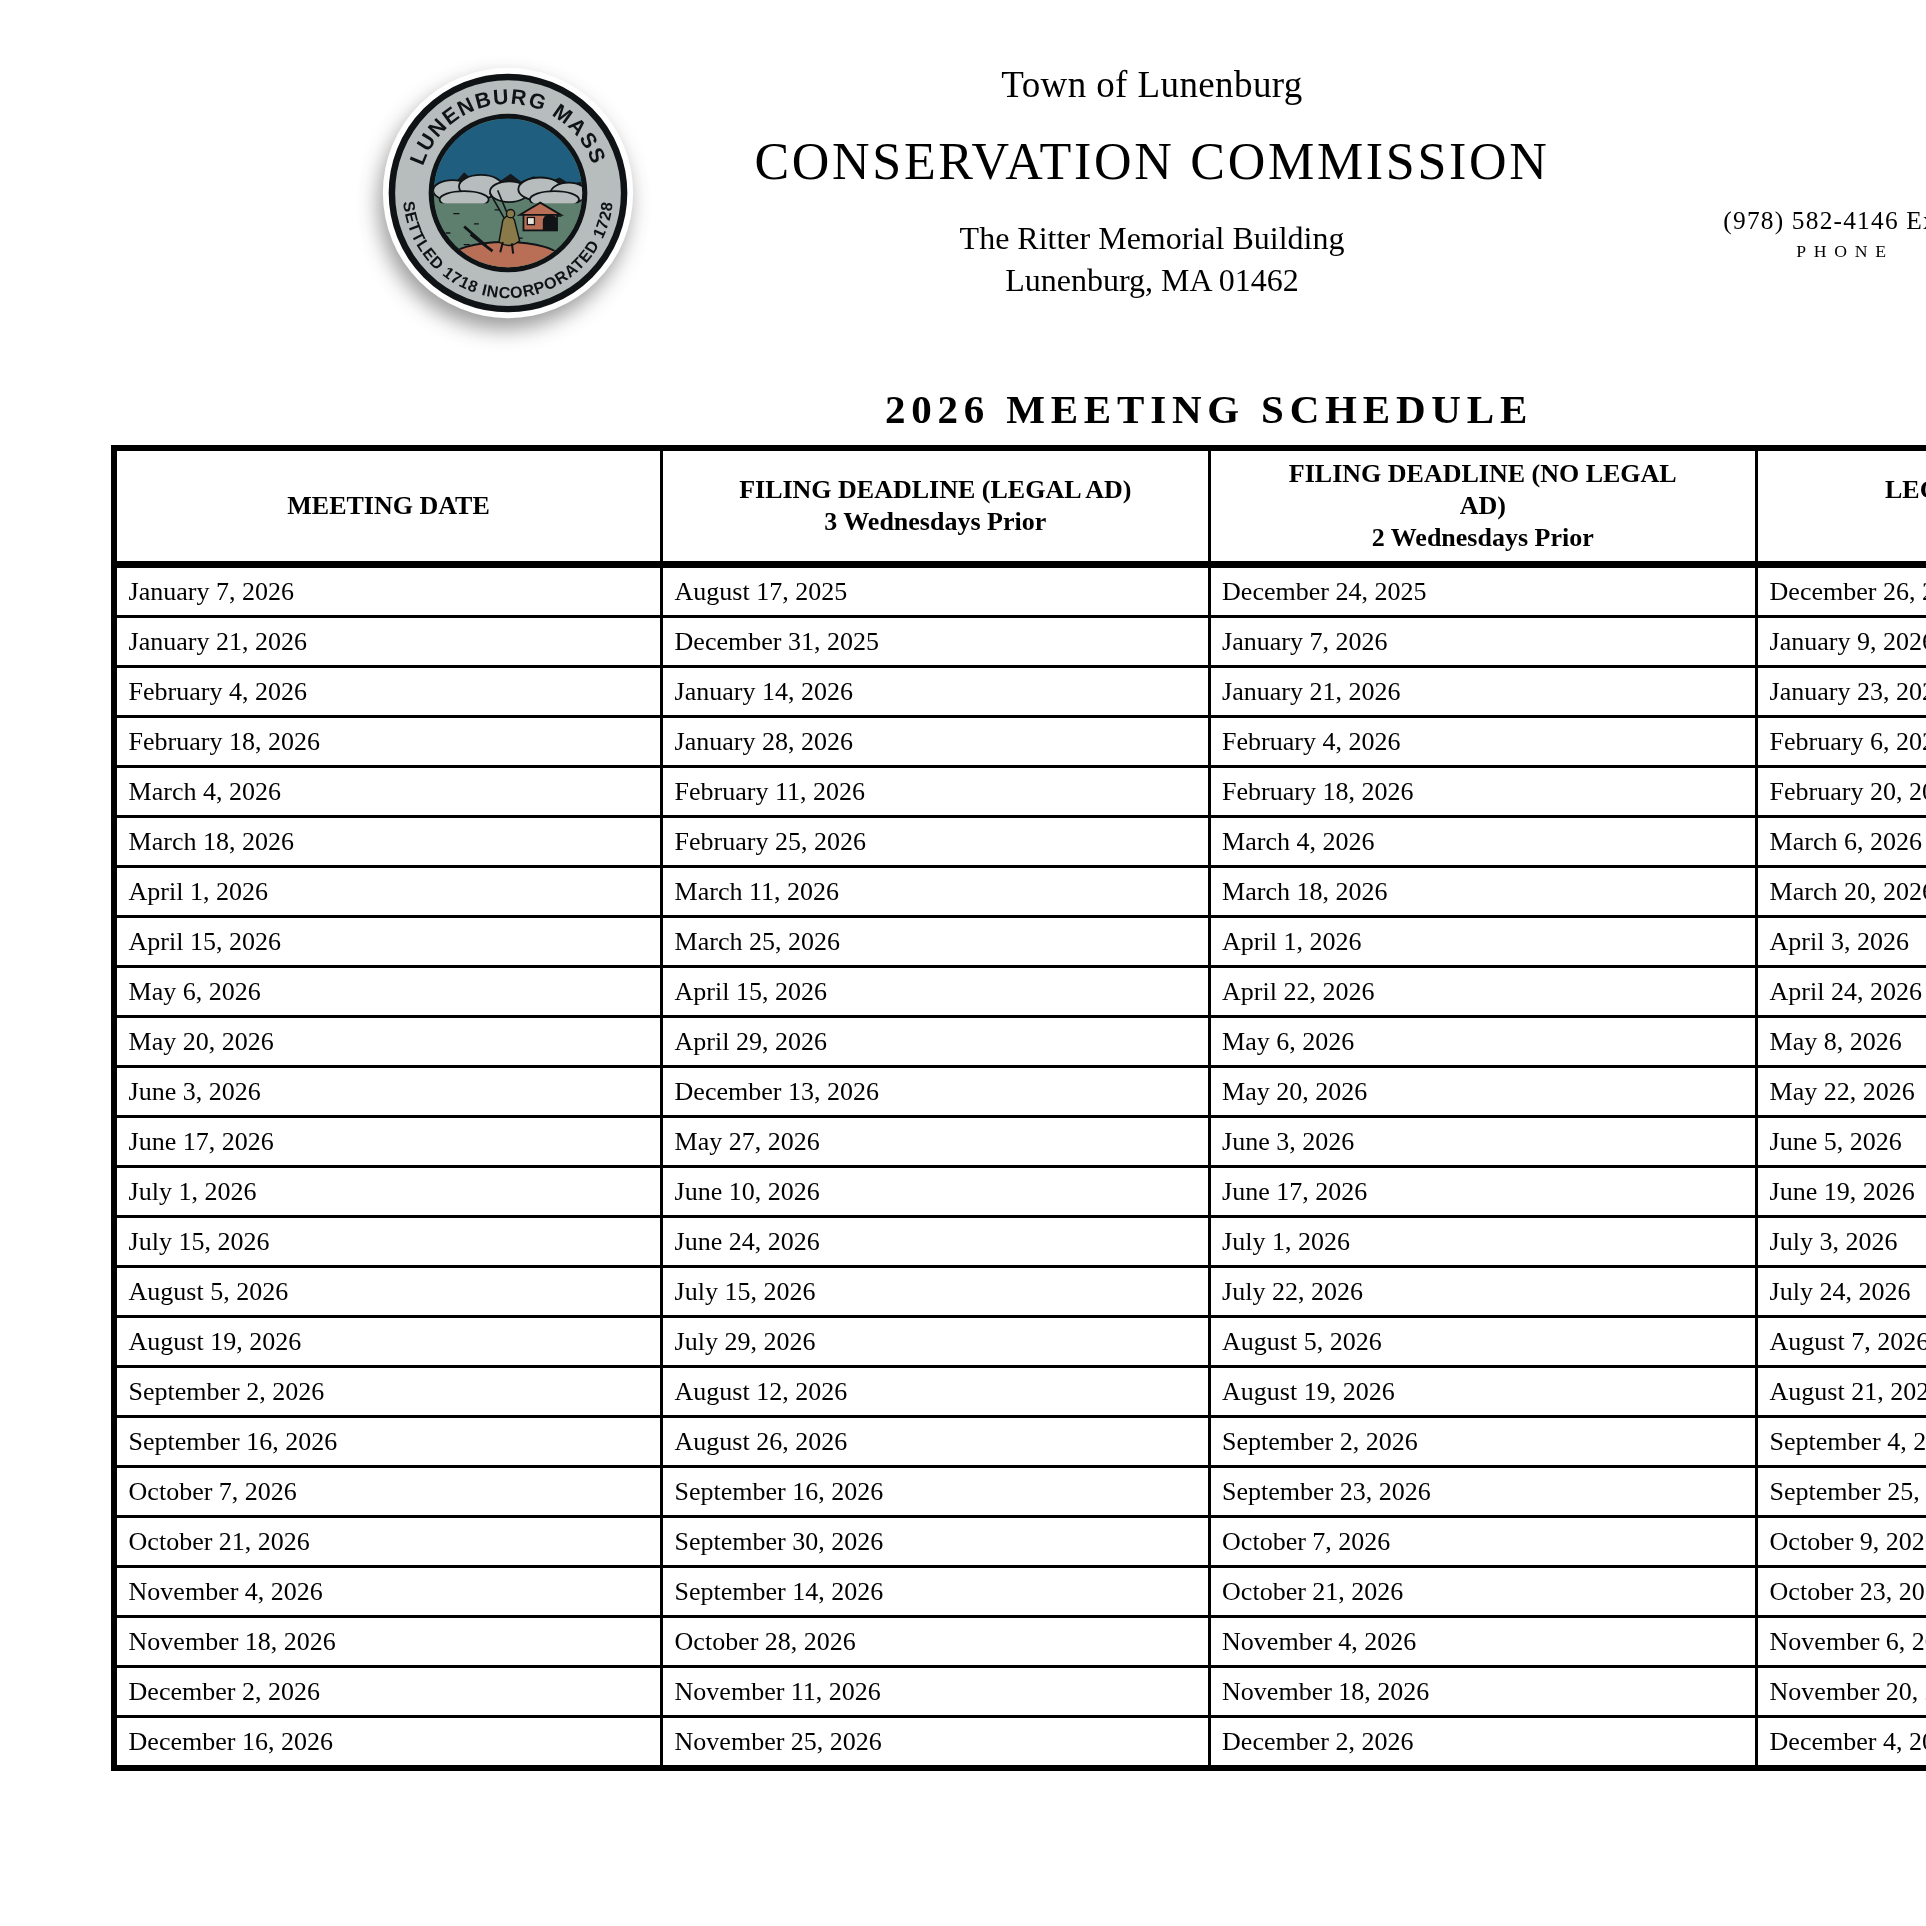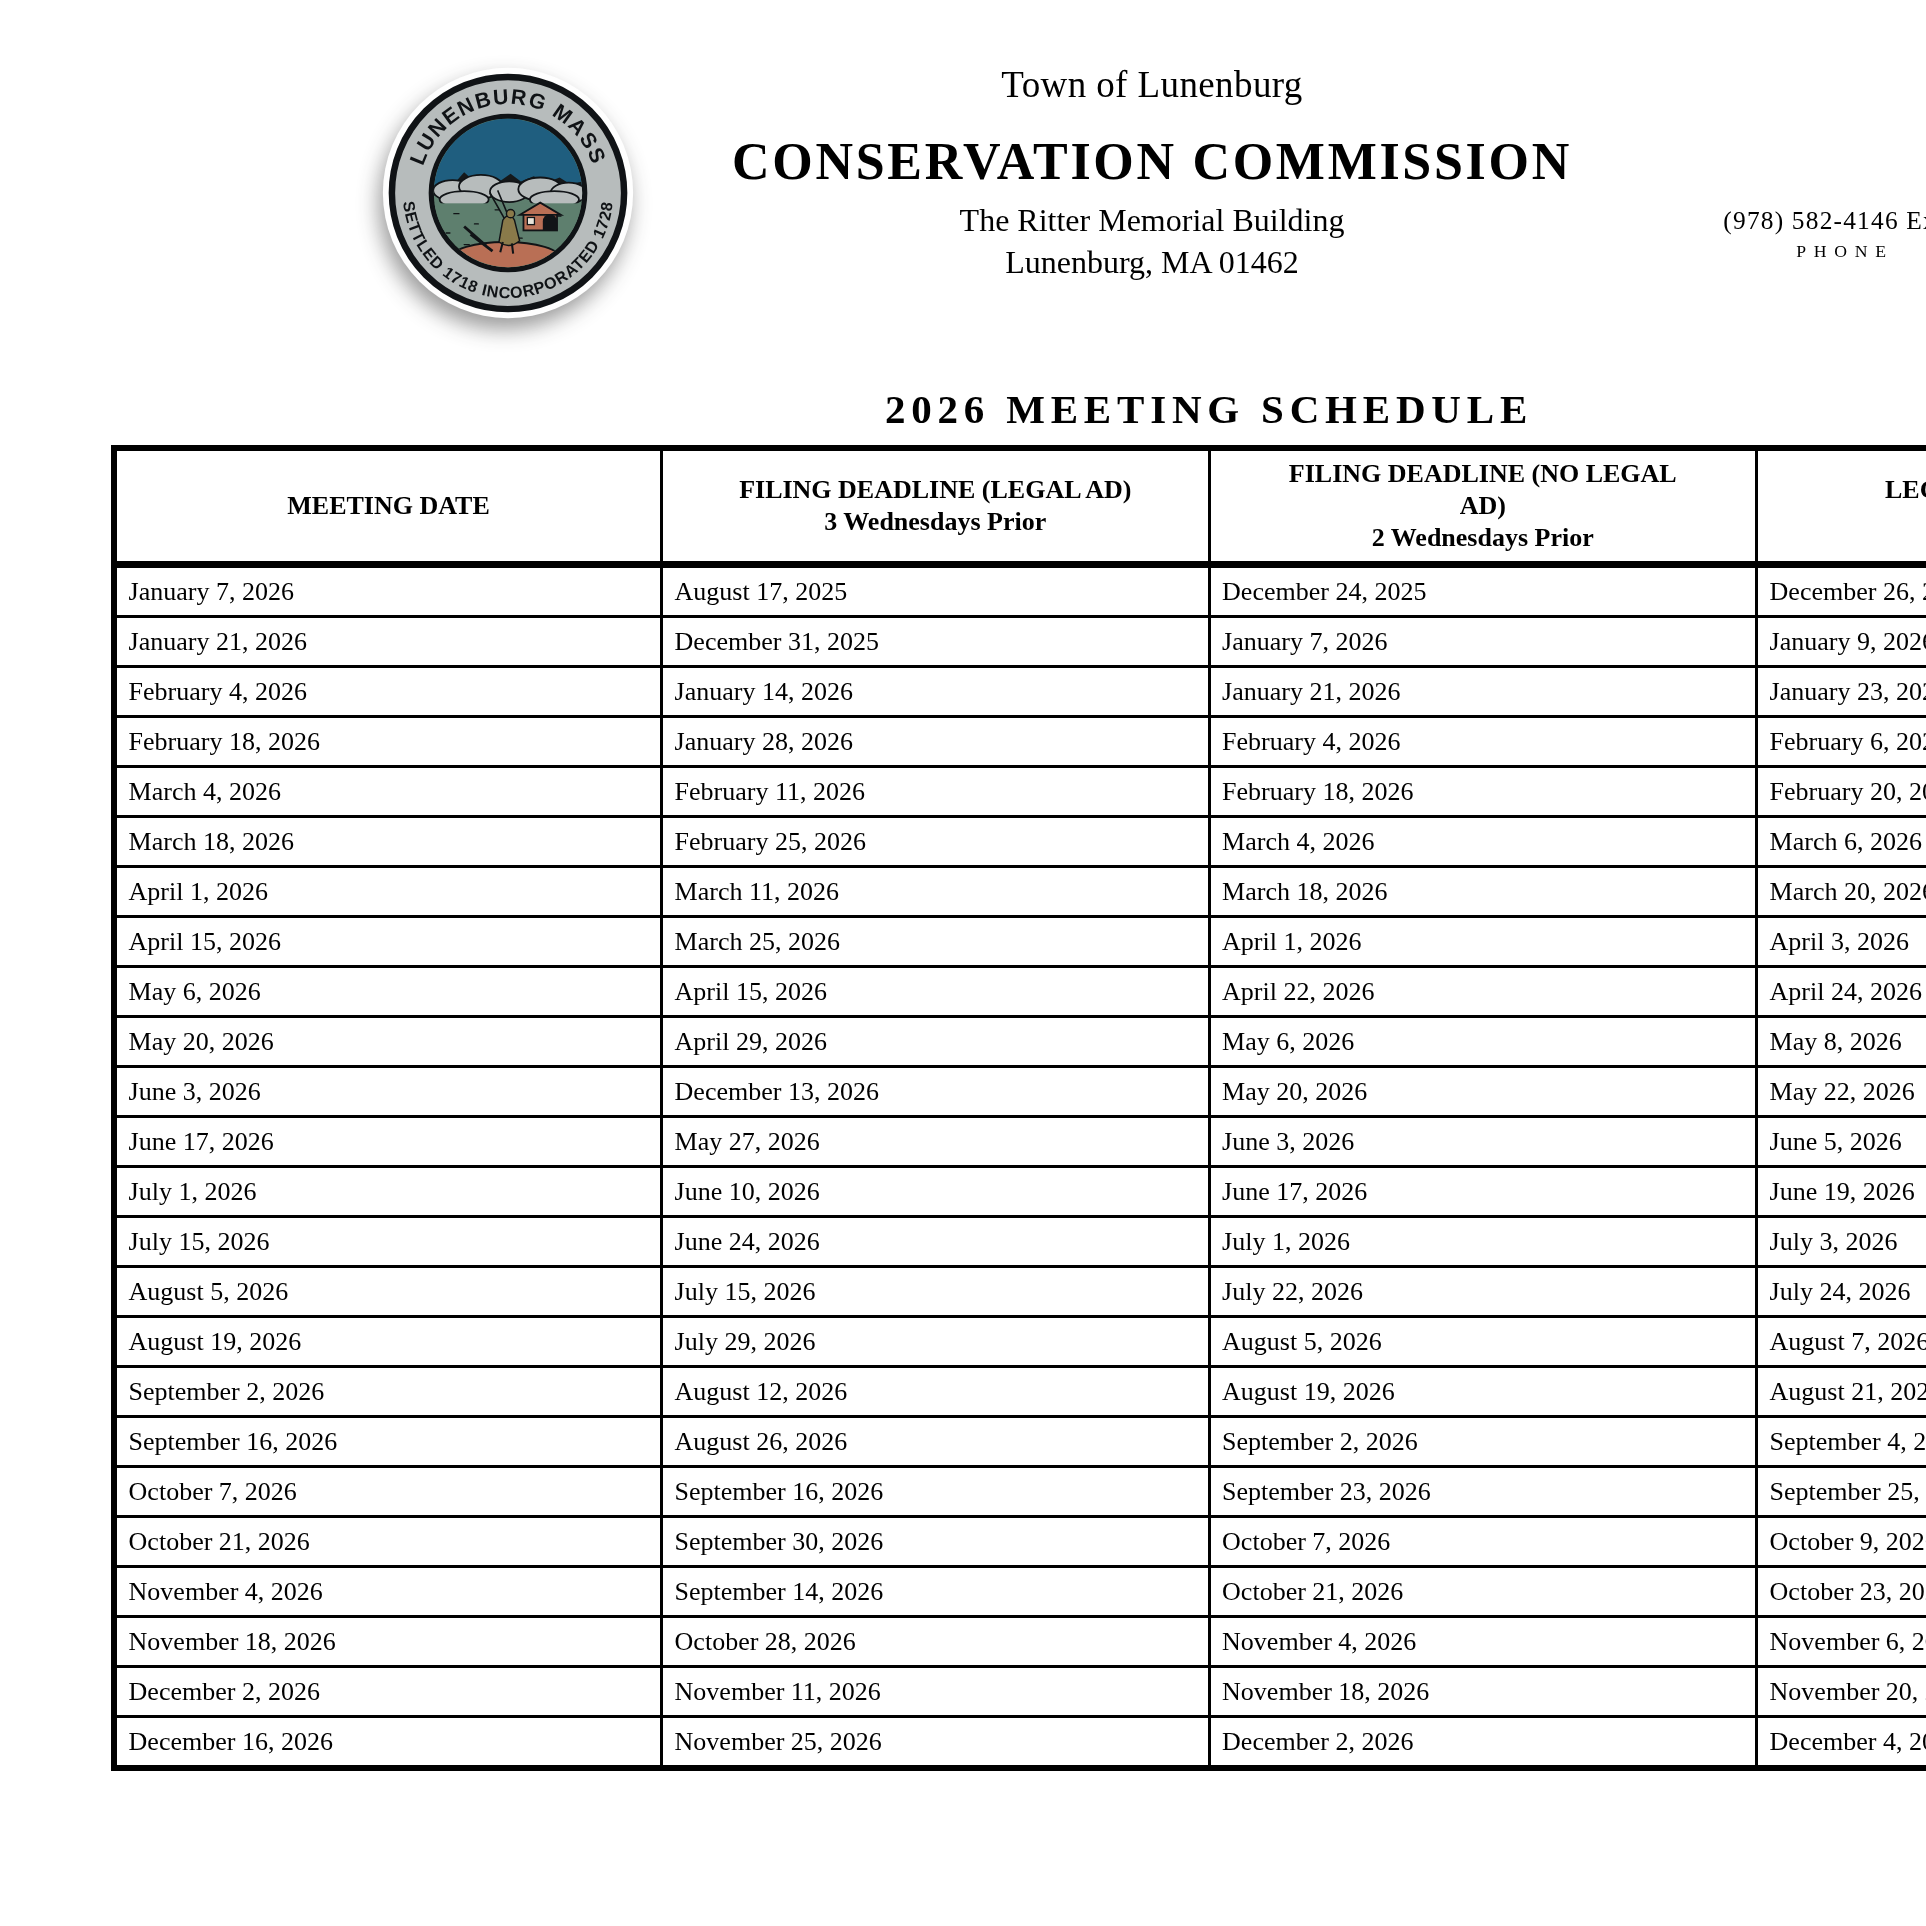--- a/index.html
+++ b/index.html
@@ -40,27 +40,27 @@
     text-align: center;
   }
   .town-line {
     font-size: 37px;
     line-height: 45px;
     letter-spacing: 0.4px;
   }
   .commission-line {
     margin-top: 28px;
     font-size: 52px;
-    font-weight: bold;
+    font-weight: normal;
     letter-spacing: 2.7px;
     line-height: 54px;
     white-space: nowrap;
   }
   .address-block {
-    margin-top: 10px;
+    margin-top: 28px;
     font-size: 32px;
     line-height: 42px;
   }
 
   .phone-block {
     position: absolute;
     left: 1668px;
     top: 205px;
     width: 354px;
     text-align: center;

